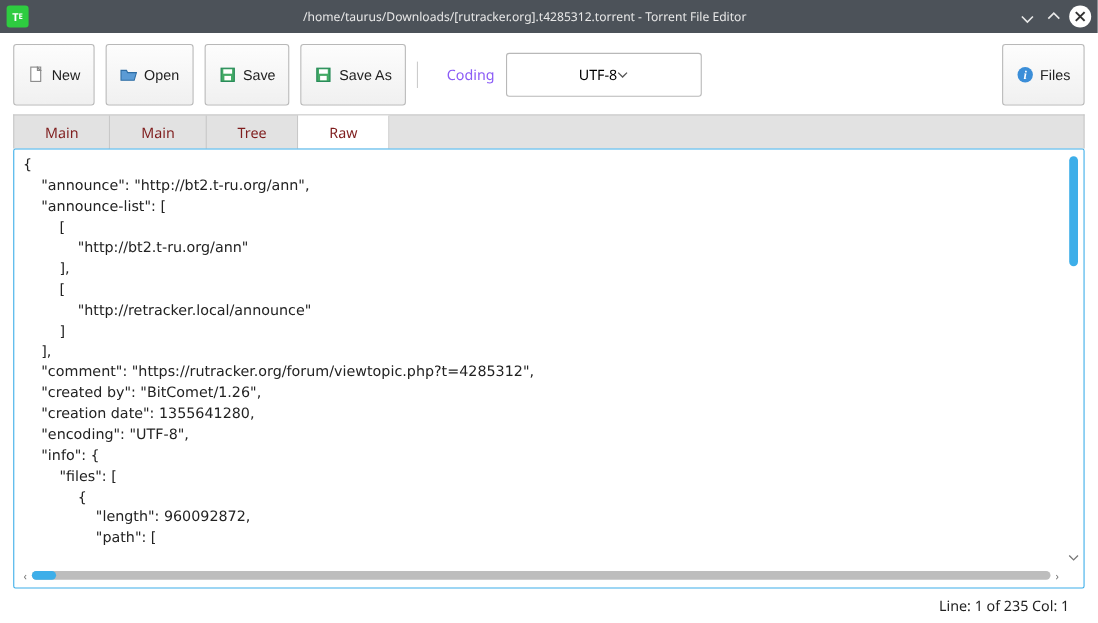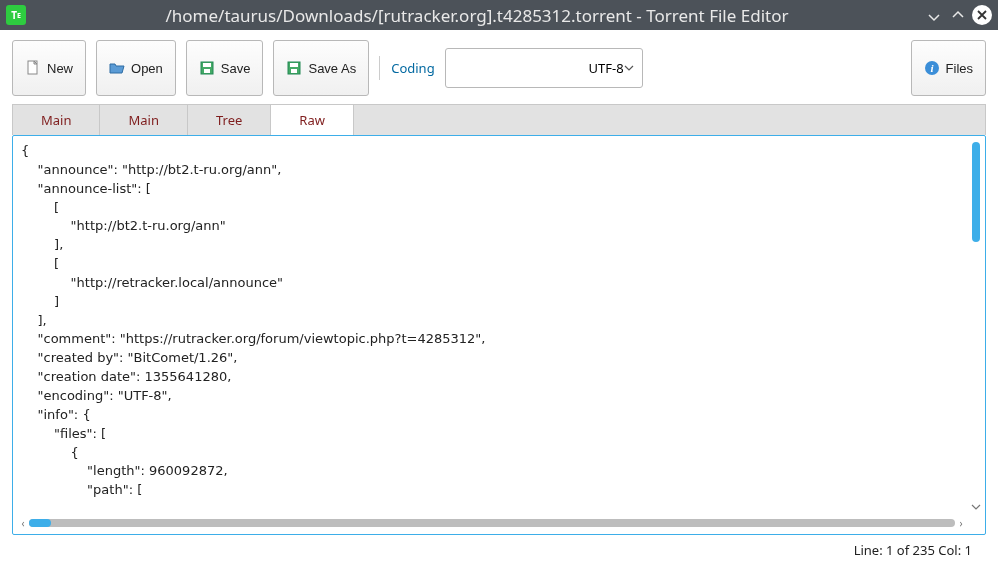--- a/index.html
+++ b/index.html
@@ -1,28 +1,28 @@
 <!DOCTYPE html>
 <html><head>
 <meta charset="utf-8">
 <style>
 * { box-sizing: border-box; margin: 0; padding: 0; }
 body { font-family: "Noto Sans", "Segoe UI", sans-serif; font-size: 13px; background: #fff; width: 998px; height: 566px; overflow: hidden; }
 .titlebar { background: #4c5259; height: 30px; display: flex; align-items: center; padding: 0 6px; color: #e8e8e8; }
 .app-icon { width: 20px; height: 20px; background: #2ecc40; border-radius: 3px; display: flex; align-items: center; justify-content: center; font-size: 10px; color: #fff; font-weight: bold; margin-right: 8px; }
-.title-text { flex: 1; text-align: center; font-size: 17px; }
+.title-text { flex: 1; text-align: center; font-size: 11px; }
 .win-btn { width: 20px; height: 20px; margin-left: 4px; display: flex; align-items: center; justify-content: center; cursor: pointer; color: #e8e8e8; }
 .win-close { background: #fff; border-radius: 50%; color: #333; font-weight: bold; }
 .content { padding: 10px 12px; }
 .toolbar { display: flex; align-items: center; gap: 10px; margin-bottom: 8px; }
 .btn { border: 1px solid #b8b8b8; background: linear-gradient(#fdfdfd,#f0f0f0); border-radius: 3px; padding: 19px 12px; display: flex; align-items: center; gap: 6px; cursor: pointer; font-size: 13px; color: #222; }
 .icon { width: 16px; height: 16px; display: inline-block; }
 .sep { width: 1px; height: 24px; background: #ccc; }
-.coding-label { color: #0369a1; margin-left: 1px; }
-.select { border: 1px solid #b8b8b8; background: #fff; border-radius: 3px; padding: 10px 8px; width: 198px; display: flex; align-items: center; justify-content: flex-end; cursor: pointer; }
+.coding-label { color: #8b5cf6; margin-left: 16px; }
+.select { border: 1px solid #b8b8b8; background: #fff; border-radius: 3px; padding: 10px 8px; width: 178px; display: flex; align-items: center; justify-content: center; cursor: pointer; }
 .spacer { flex: 1; }
 .tabs { display: flex; background: #e2e2e2; border: 1px solid #c8c8c8; border-bottom: none; }
 .tab { padding: 6px 28px; border-right: 1px solid #c8c8c8; cursor: pointer; color: #7f1d1d; }
 .tab.active { background: #fff; }
 .editor-wrap { border: 1px solid #3daee9; border-radius: 2px; padding: 4px; position: relative; height: 400px; }
 .editor { font-family: "DejaVu Sans", sans-serif; font-size: 13px; line-height: 1.45; color: #222; white-space: pre; overflow: hidden; height: 358px; padding: 2px 4px; }
 .vscroll { position: absolute; right: 2px; top: 4px; bottom: 22px; width: 14px; display: flex; flex-direction: column; align-items: center; }
 .vscroll-thumb { width: 8px; background: #3daee9; border-radius: 4px; height: 100px; margin-top: 2px; }
 .vscroll-arrow { font-size: 10px; color: #777; cursor: pointer; }
 .hscroll { position: absolute; left: 4px; right: 18px; bottom: 4px; height: 14px; display: flex; align-items: center; }

